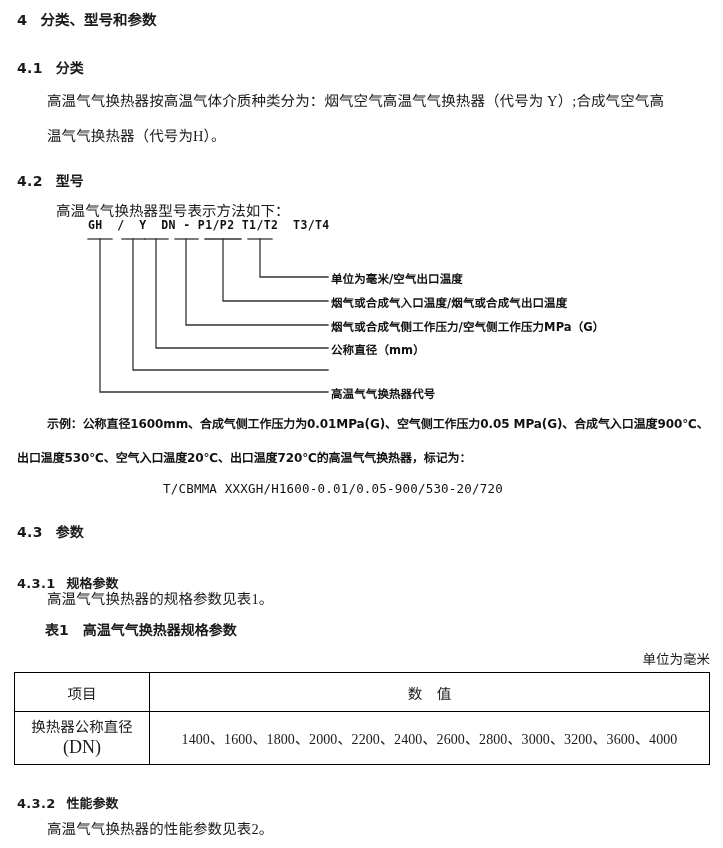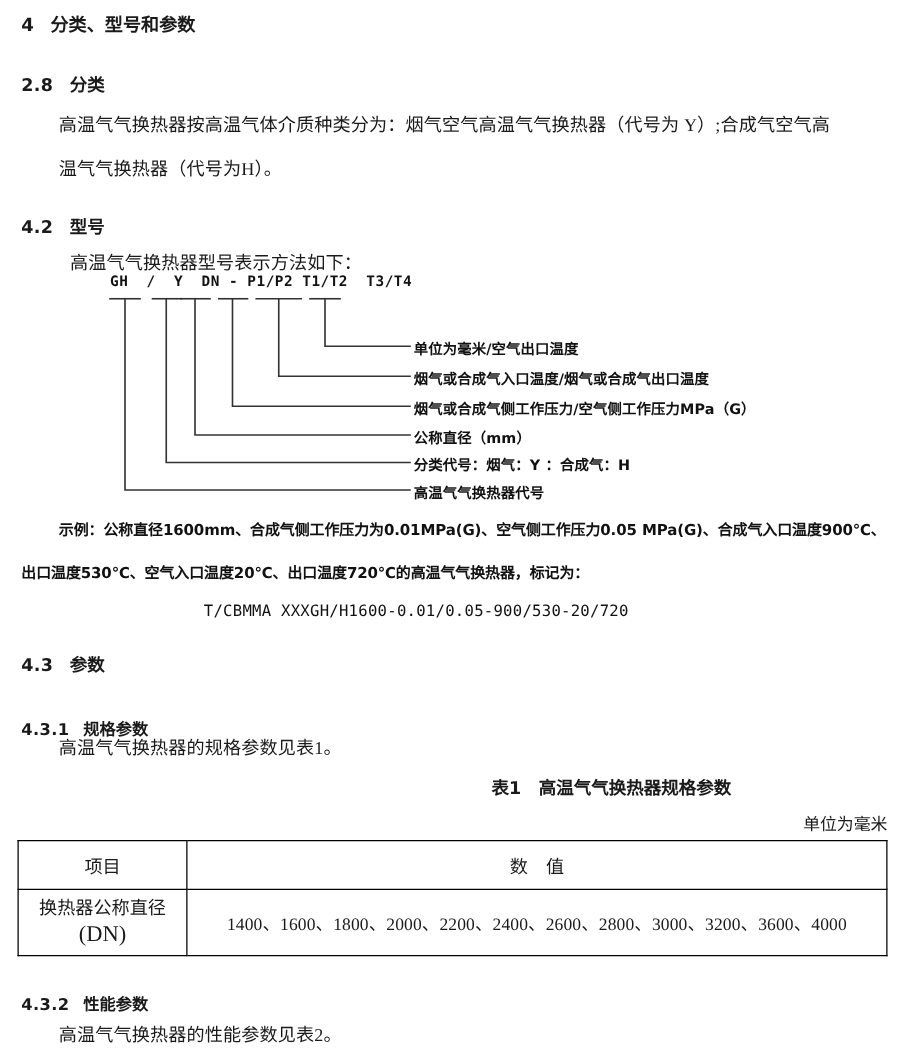--- a/index.html
+++ b/index.html
@@ -111,22 +111,23 @@
   }
 
   
   .tbl-caption {
     position: absolute;
     font-family: "DejaVu Sans", "Liberation Sans", sans-serif;
     font-weight: bold;
     font-size: 14px;
     white-space: nowrap;
     width: 585px;
-    text-align: right;
+    text-align: left;
     left: 0;
+    padding-left: 45px;
   }
   .tbl-units {
     position: absolute;
     right: 13px;
     font-size: 13.5px;
     white-space: nowrap;
   }
   table.spec {
     position: absolute;
     left: 14px;
@@ -154,21 +155,21 @@
 </head>
 <body>
 
 <div class="page">
 
   <div class="h-sec h1" style="left:17px; top:8px;">
     <span class="num">4</span><span class="gap-lg"></span><span class="ttl">分类、型号和参数</span>
   </div>
 
   <div class="h-sec h2" style="left:17px; top:57px;">
-    <span class="num">2.8</span><span class="gap-lg"></span><span class="ttl">分类</span>
+    <span class="num">4.1</span><span class="gap-lg"></span><span class="ttl">分类</span>
   </div>
 
   <div class="para" style="left:47px; top:90px;">高温气气换热器按高温气体介质种类分为：烟气空气高温气气换热器（代号为 Y）;合成气空气高</div>
   <div class="para" style="left:47px; top:125px;">温气气换热器（代号为H）。</div>
 
   <div class="h-sec h2" style="left:17px; top:170px;">
     <span class="num">4.2</span><span class="gap-lg"></span><span class="ttl">型号</span>
   </div>
 
   <div class="para" style="left:56px; top:200px;">高温气气换热器型号表示方法如下：</div>
@@ -198,21 +199,20 @@
         <path d="M133,21 L133,152 L328,152"></path>
 
         <path d="M100,21 L100,174 L328,174"></path>
       </g>
     </svg>
 
     <div class="lead-label" style="top:52px;">单位为毫米/空气出口温度</div>
     <div class="lead-label" style="top:100px;">烟气或合成气侧工作压力/空气侧工作压力MPa（G）</div>
     <div class="lead-label" style="top:76px;">烟气或合成气入口温度/烟气或合成气出口温度</div>
     <div class="lead-label" style="top:123px;">公称直径（mm）</div>
-    <div class="lead-label" style="top:145px;">分类代号：烟气：Y ：合成气：H</div>
     <div class="lead-label" style="top:167px;">高温气气换热器代号</div>
   </div>
 
   <div class="example" style="left:47px; top:414px;">
     <span class="lbl">示例：</span><span>公称直径1600mm、合成气侧工作压力为0.01MPa(G)、空气侧工作压力0.05 MPa(G)、合成气入口温度900℃、</span>
   </div>
   <div class="example" style="left:17px; top:448px;">出口温度530℃、空气入口温度20℃、出口温度720℃的高温气气换热器，标记为：</div>
   <div class="desig" style="left:163px; top:481px;text-align:center;">T/CBMMA XXXGH/H1600-0.01/0.05-900/530-20/720</div>
 
   <div class="h-sec h2" style="left:17px; top:521px;">

